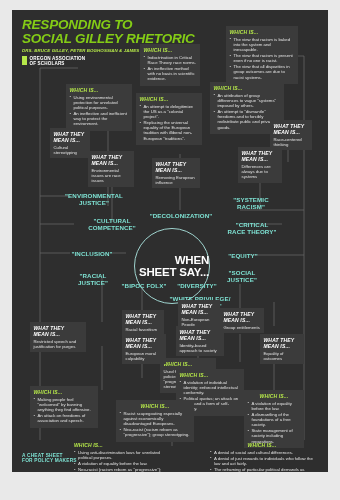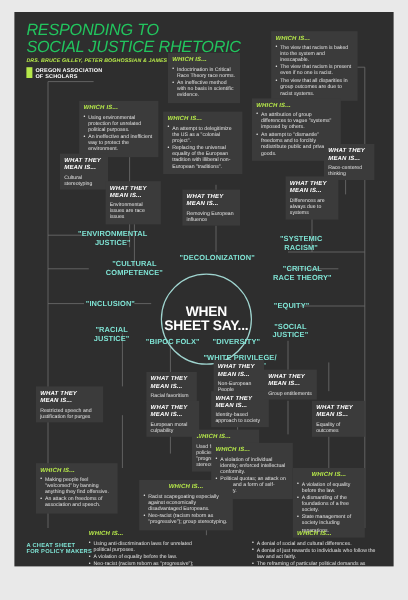--- a/index.html
+++ b/index.html
@@ -12,22 +12,22 @@
   #poster {
     position:absolute;
     left:12px; top:10px;
     width:316px; height:462px;
     background:#2e2e2e;
     overflow:hidden;
   }
   
   #header { position:absolute; left:10px; top:8px; width:230px; }
   .h-line {
-    color:#22c55e;
-    font-weight:normal;
+    color:#84cc16;
+    font-weight:bold;
     font-style:italic;
     font-size:13.5px;
     letter-spacing:-0.2px;
     line-height:13.5px;
     white-space:nowrap;
   }
   #authors {
     color:#b6e84a;
     font-weight:bold;
     font-style:italic;
@@ -46,21 +46,21 @@
   #hub {
     position:absolute;
     left:122px; top:218px;
     width:76px; height:76px;
     border:1px solid #9fd4cf;
     border-radius:50%;
   }
   #hub-label {
     position:absolute; left:0; top:0; width:100%; height:100%;
     display:flex; flex-direction:column;
-    align-items:center; justify-content:center;
+    align-items:flex-end; justify-content:center;
     color:#ffffff; font-weight:bold; font-size:11.5px;
     line-height:12.5px; text-align:center; letter-spacing:-0.2px;
   }
   
   .term {
     position:absolute;
     color:#7fe3d4;
     font-weight:bold;
     font-size:6.2px;
     line-height:7px;
@@ -143,21 +143,21 @@
       <path d="M228,324 L228,352"></path>
       <path d="M262,292 L262,316"></path>
       <path d="M262,340 L262,384"></path>
       <path d="M160,420 L160,436"></path>
       <path d="M250,420 L250,436"></path>
     </g>
   </svg>
 
   <div id="header">
     <div class="h-line">RESPONDING TO</div>
-    <div class="h-line">SOCIAL JUSTICE RHETORIC</div>
+    <div class="h-line">SOCIAL GILLEY RHETORIC</div>
     <div id="authors">DRS. BRUCE GILLEY, PETER BOGHOSSIAN &amp; JAMES LINDSAY</div>
     <div id="org-wrap">
       <div id="org-mark"></div>
       <div id="org-text">
         <div>OREGON ASSOCIATION</div>
         <div>OF SCHOLARS</div>
       </div>
     </div>
   </div>
 

